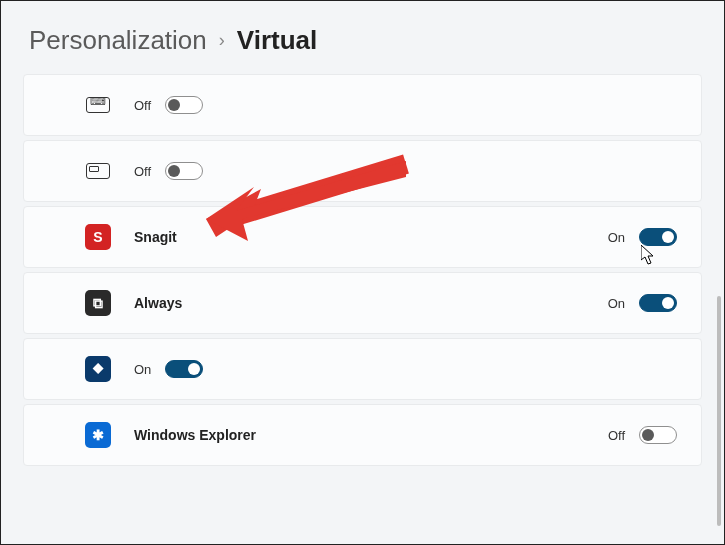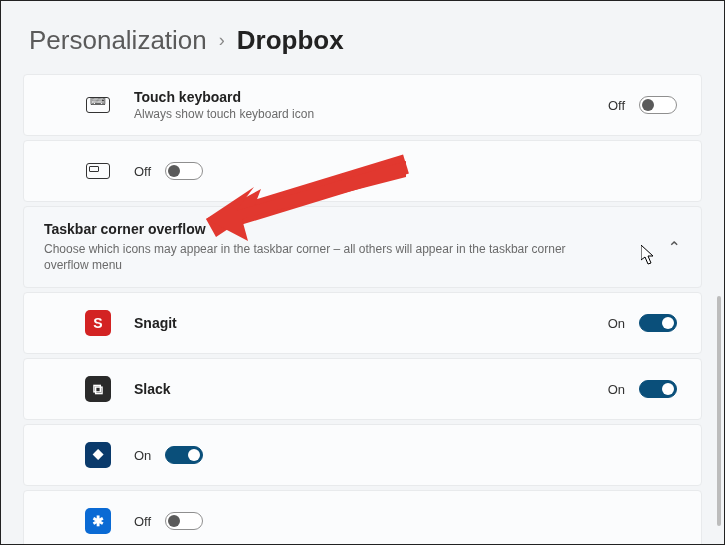--- a/index.html
+++ b/index.html
@@ -114,84 +114,76 @@
 .scroll-hint {
   position:absolute; right:3px; top:295px; width:4px; height:230px; background:#bcbcbc; border-radius:2px;
 }
 </style>
 </head>
 <body>
 
 <div class="breadcrumb">
   <span class="parent">Personalization</span>
   <span class="chevron">›</span>
-  <span class="current">Dropbox</span>
+  <span class="current">Virtual</span>
 </div>
 
 <div class="card-list">
 
   <div class="row">
     <div class="icon-cell">
         <div class="kb-icon"></div>
       </div>
-    <div class="text-cell">
-      <div class="title">Touch keyboard</div>
-      <div class="sub">Always show touch keyboard icon</div>
-    </div>
     <span class="state-label">Off</span>
     <span class="toggle off"></span>
   </div>
 
   <div class="row">
     <div class="icon-cell">
         <div class="tp-icon"></div>
       </div>
     <span class="state-label">Off</span>
     <span class="toggle off"></span>
   </div>
 
-  <div class="row section-header">
-    <div class="text-cell">
-      <div class="sh-title">Taskbar corner overflow</div>
-      <div class="sh-desc">Choose which icons may appear in the taskbar corner – all others will appear in the taskbar corner overflow menu</div>
-    </div>
-    <span class="expand-icon">⌃</span>
-  </div>
 
   <div id="overflow-list">
       <div class="row overflow-item">
         <div class="icon-cell">
           <div class="app-icon snagit">S</div>
         </div>
         <div class="text-cell">
           <div class="title">Snagit</div>
         </div>
         <span class="state-label">On</span>
         <span class="toggle on"></span>
       </div>
       <div class="row overflow-item">
         <div class="icon-cell">
           <div class="app-icon slack">⧉</div>
         </div>
         <div class="text-cell">
-          <div class="title">Slack</div>
+          <div class="title">Always</div>
         </div>
         <span class="state-label">On</span>
         <span class="toggle on"></span>
       </div>
       <div class="row overflow-item">
         <div class="icon-cell">
           <div class="app-icon dropbox">⯁</div>
         </div>
         <span class="state-label">On</span>
         <span class="toggle on"></span>
       </div>
       <div class="row overflow-item">
         <div class="icon-cell">
           <div class="app-icon explorer">✱</div>
+        </div>
+        <div class="text-cell">
+          <div class="title">Windows Explorer</div>
         </div>
         <span class="state-label">Off</span>
         <span class="toggle off"></span>
       </div>
     </div>
 
 </div>
 
 <div class="arrow-anno">
   <svg width="220" height="90">

